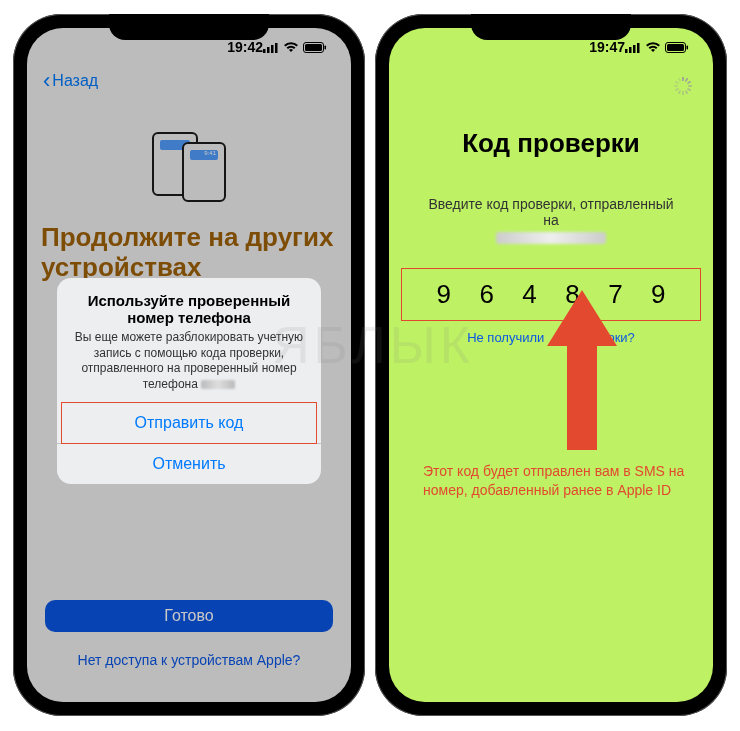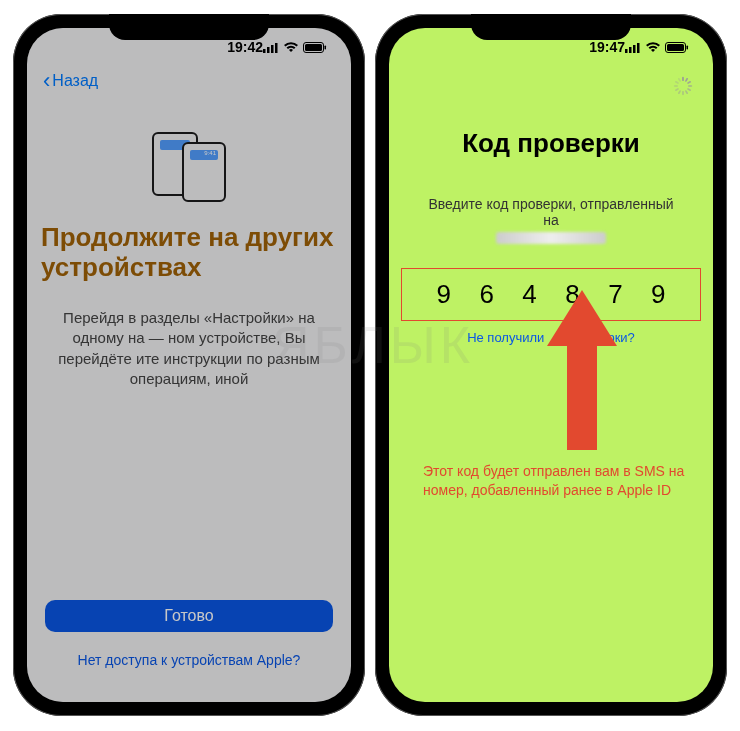--- a/index.html
+++ b/index.html
@@ -331,20 +331,28 @@
     <div class="title1">Продолжите на других устройствах</div>
     <div class="body1">Перейдя в разделы «Настройки» на одному на — ном устройстве, Вы перейдёте
 ите инструкции по разным операциям, иной</div>
 
     <div class="bottom-btn">
       <span>Готово</span>
     </div>
     <div class="bottom-link">Нет доступа к устройствам Apple?</div>
 
     <div class="dim"></div>
+    <div class="alert">
+      <div class="alert-title">Используйте проверенный номер телефона</div>
+      <div class="alert-body">
+        <span>Вы еще можете разблокировать учетную запись с помощью кода проверки, отправленного на проверенный номер телефона</span> <span class="blur"></span>
+      </div>
+      <div class="alert-btn primary">Отправить код</div>
+      <div class="alert-btn">Отменить</div>
+    </div>
   </div>
 </div>
 
 <div class="phone">
   <div class="notch"></div>
   <div class="screen">
     <div class="status-bar">
       <span>19:47</span>
       <span class="status-icons">
         <span class="signal">

